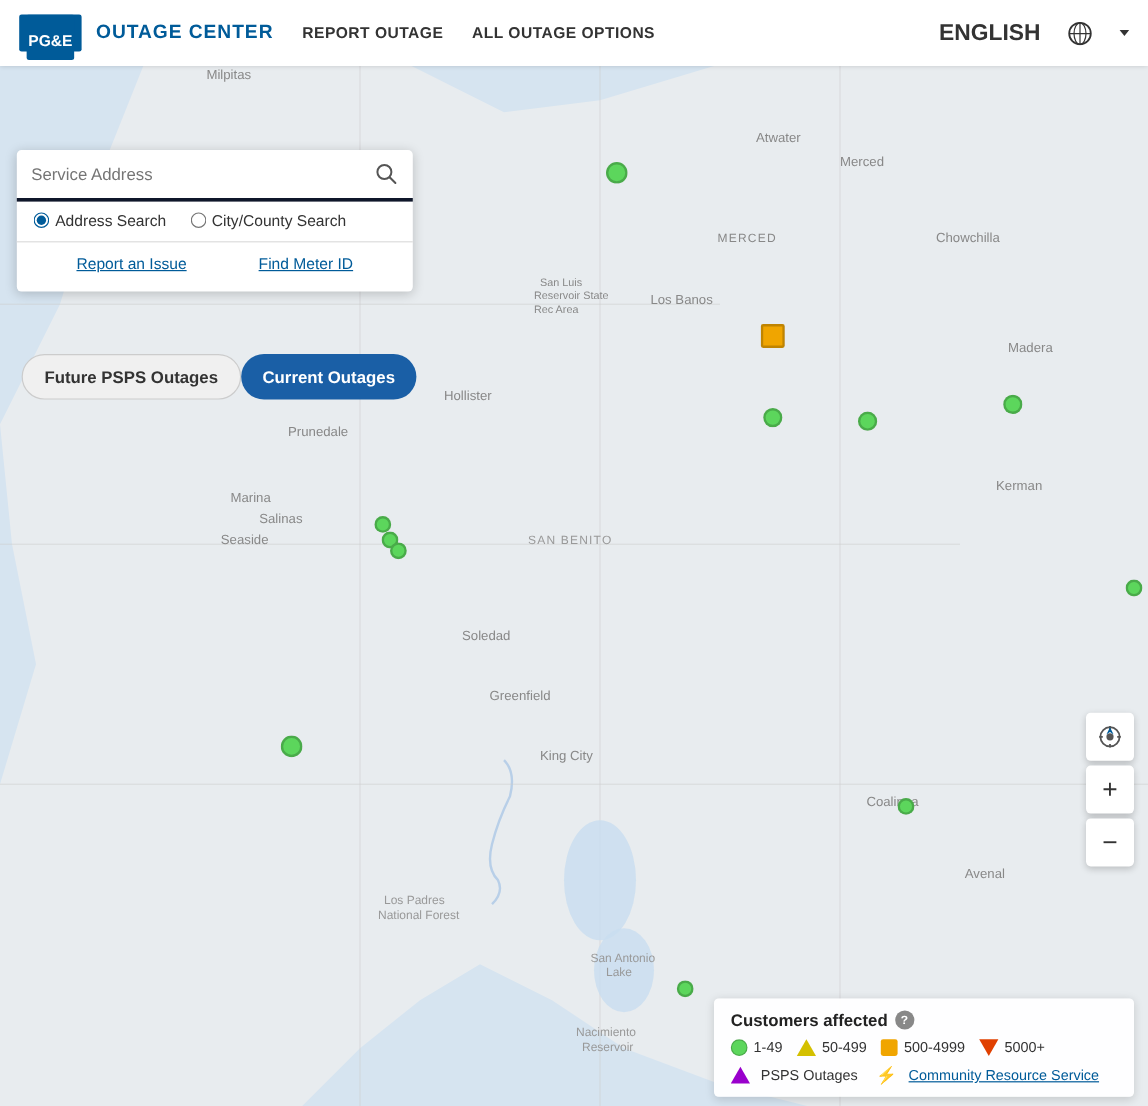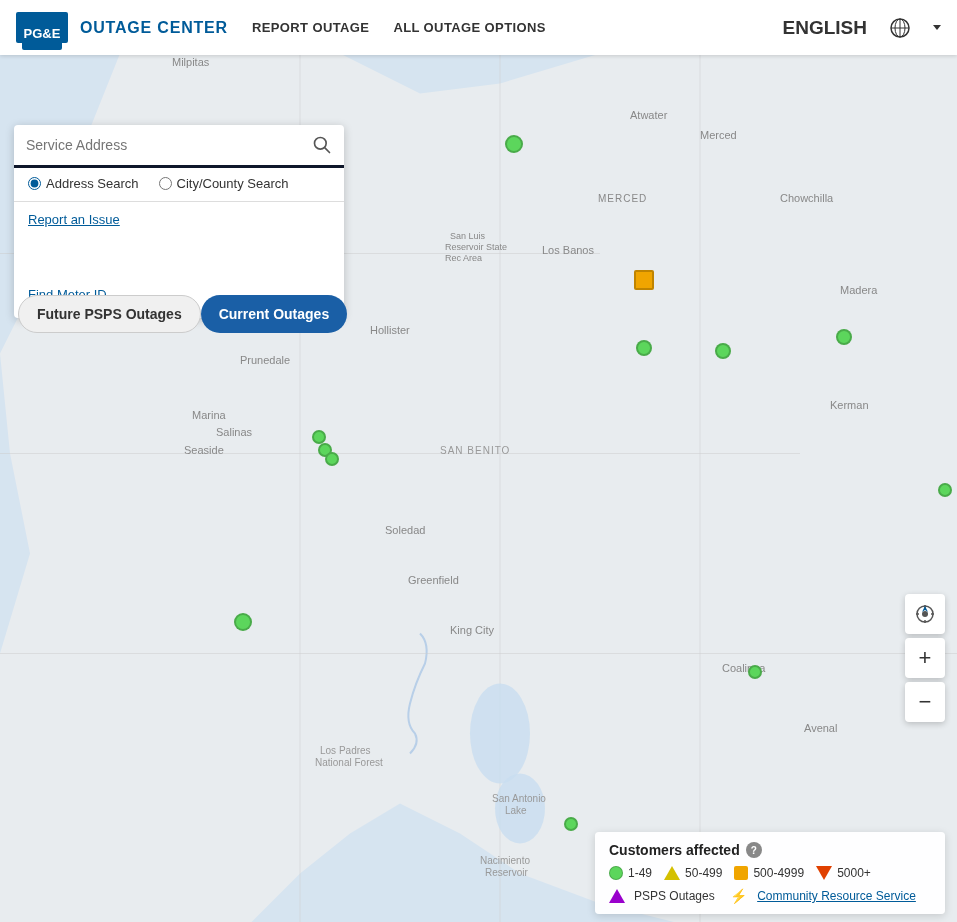--- a/index.html
+++ b/index.html
@@ -145,21 +145,20 @@
     .divider-row {
       border-top: 1px solid #ddd;
       margin: 2px 0;
     }
 
     .links-row {
       display: flex;
       justify-content: center;
       gap: 60px;
       padding: 8px 14px;
-      flex-direction: column;
     }
     .panel-link {
       font-size: 13px;
       color: #005b99;
       text-decoration: underline;
       cursor: pointer;
     }
 
     
     .tabs-row {

